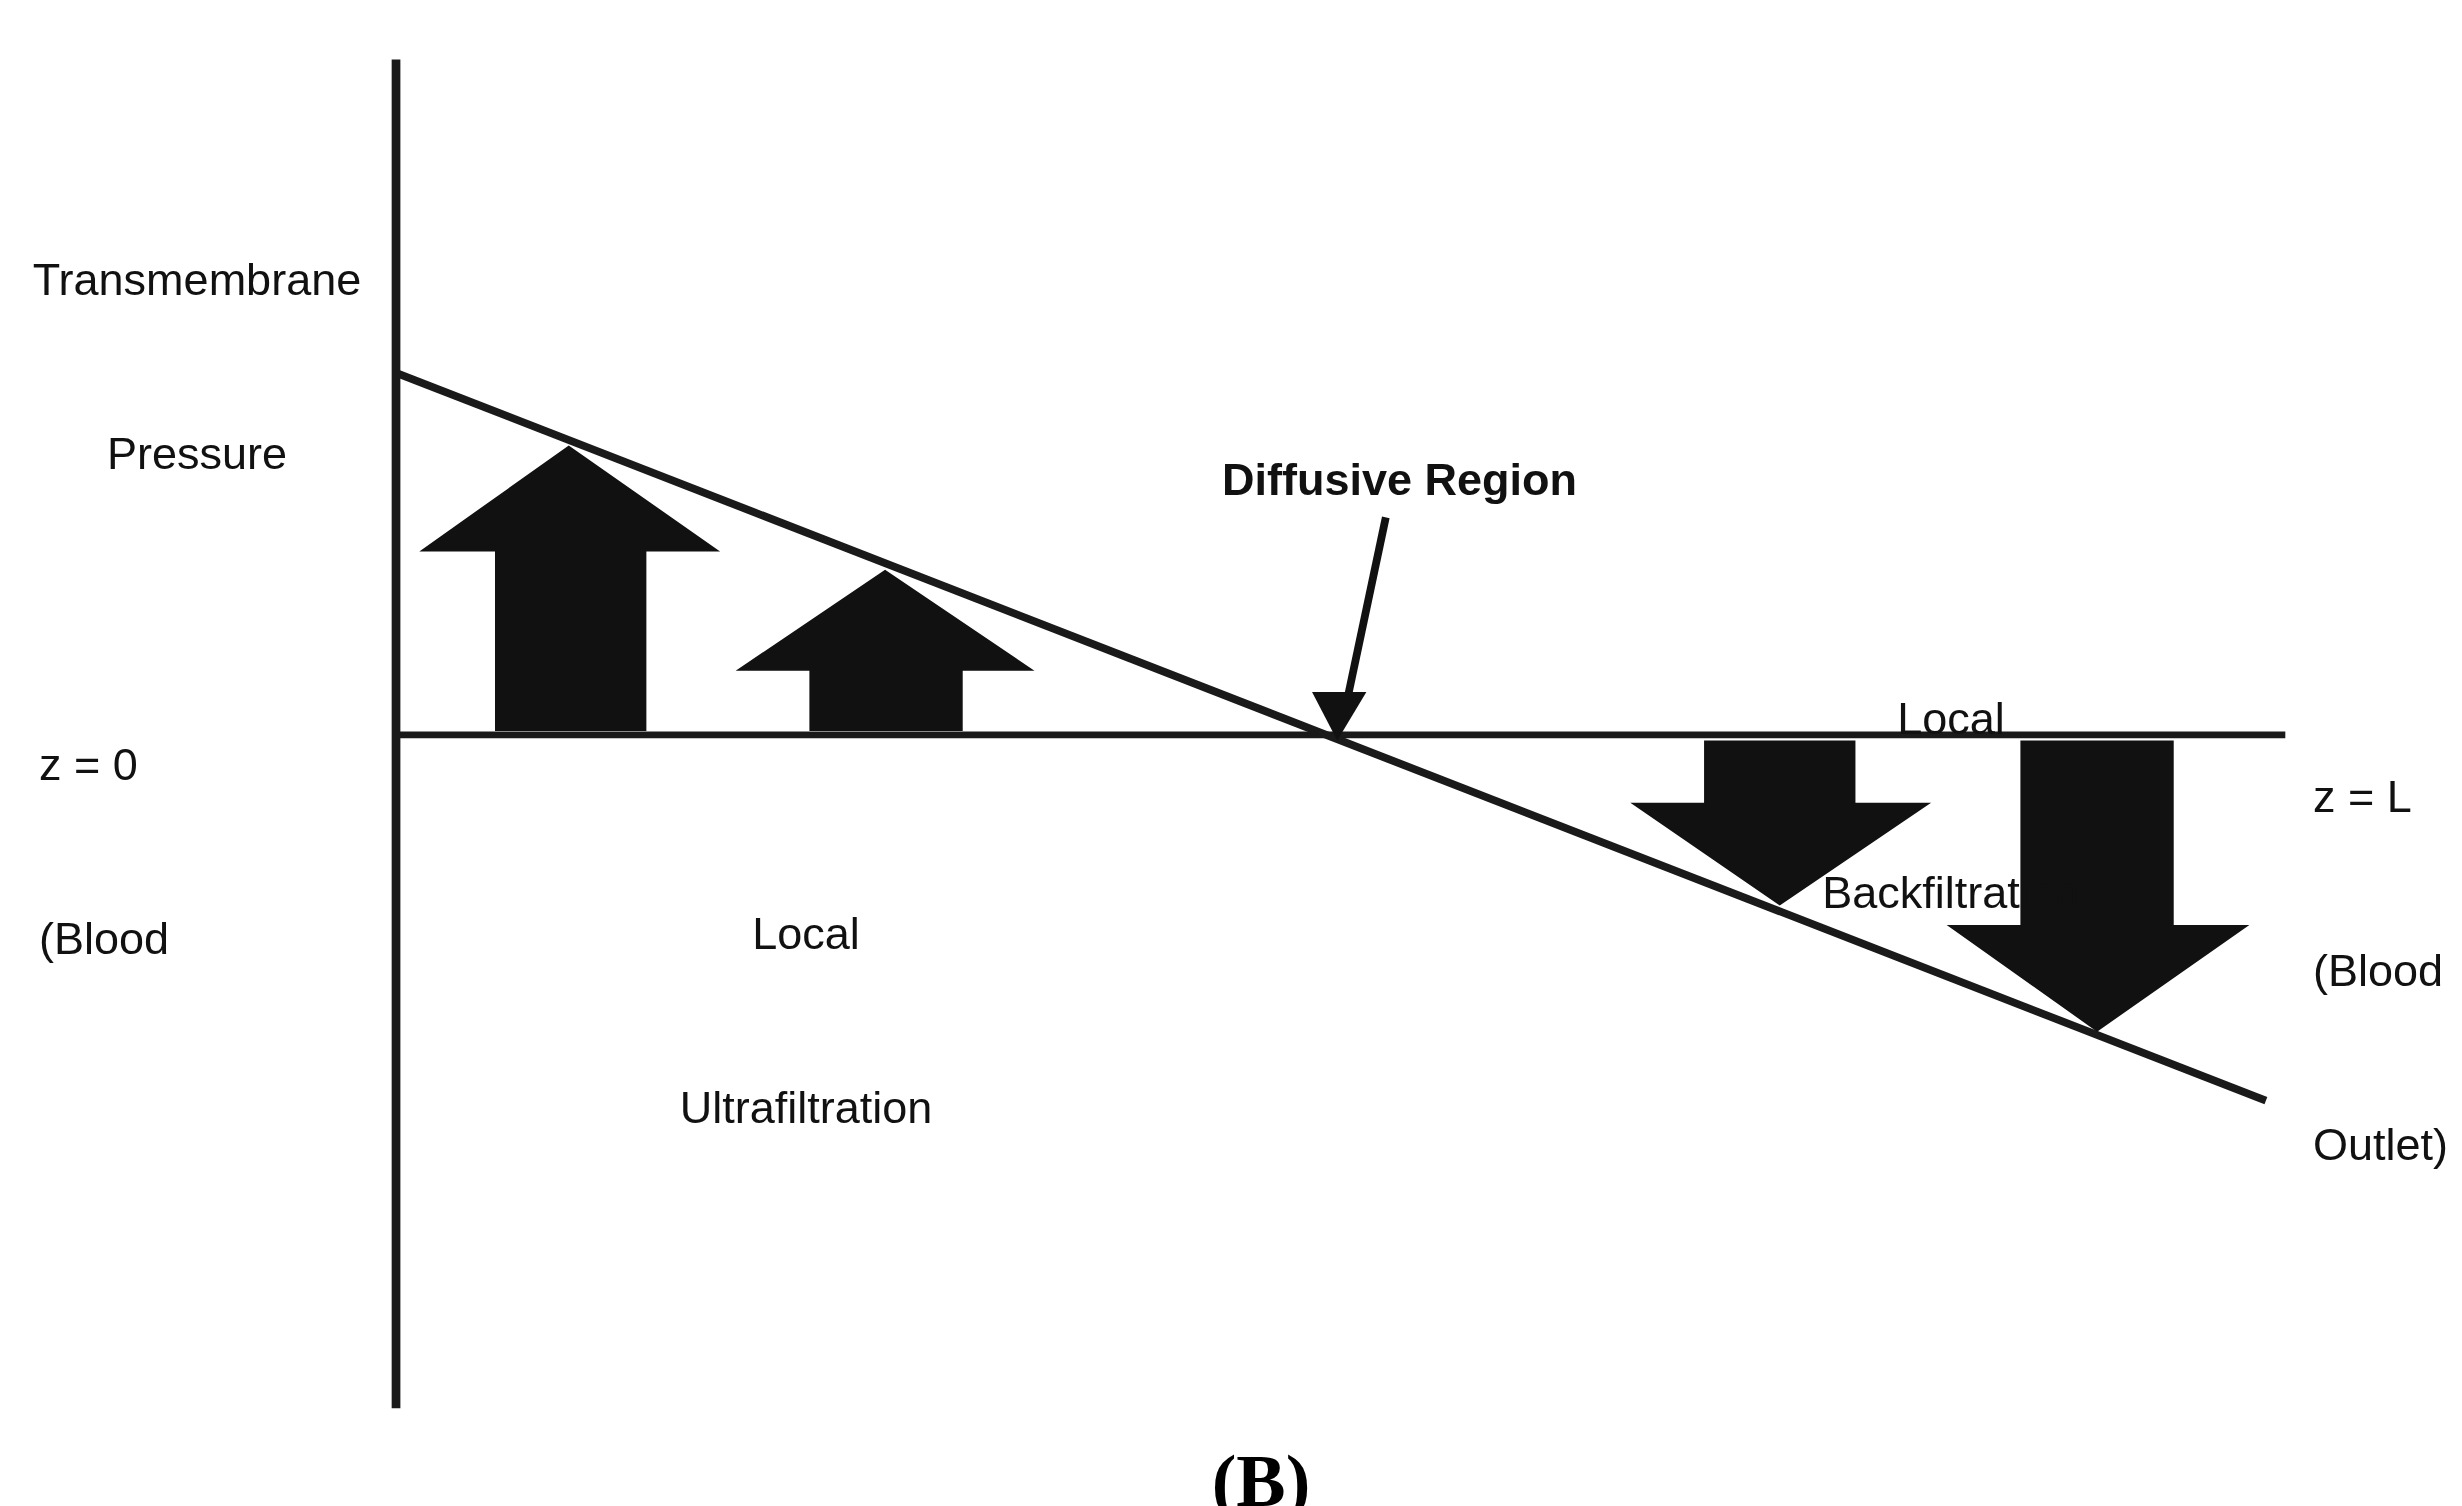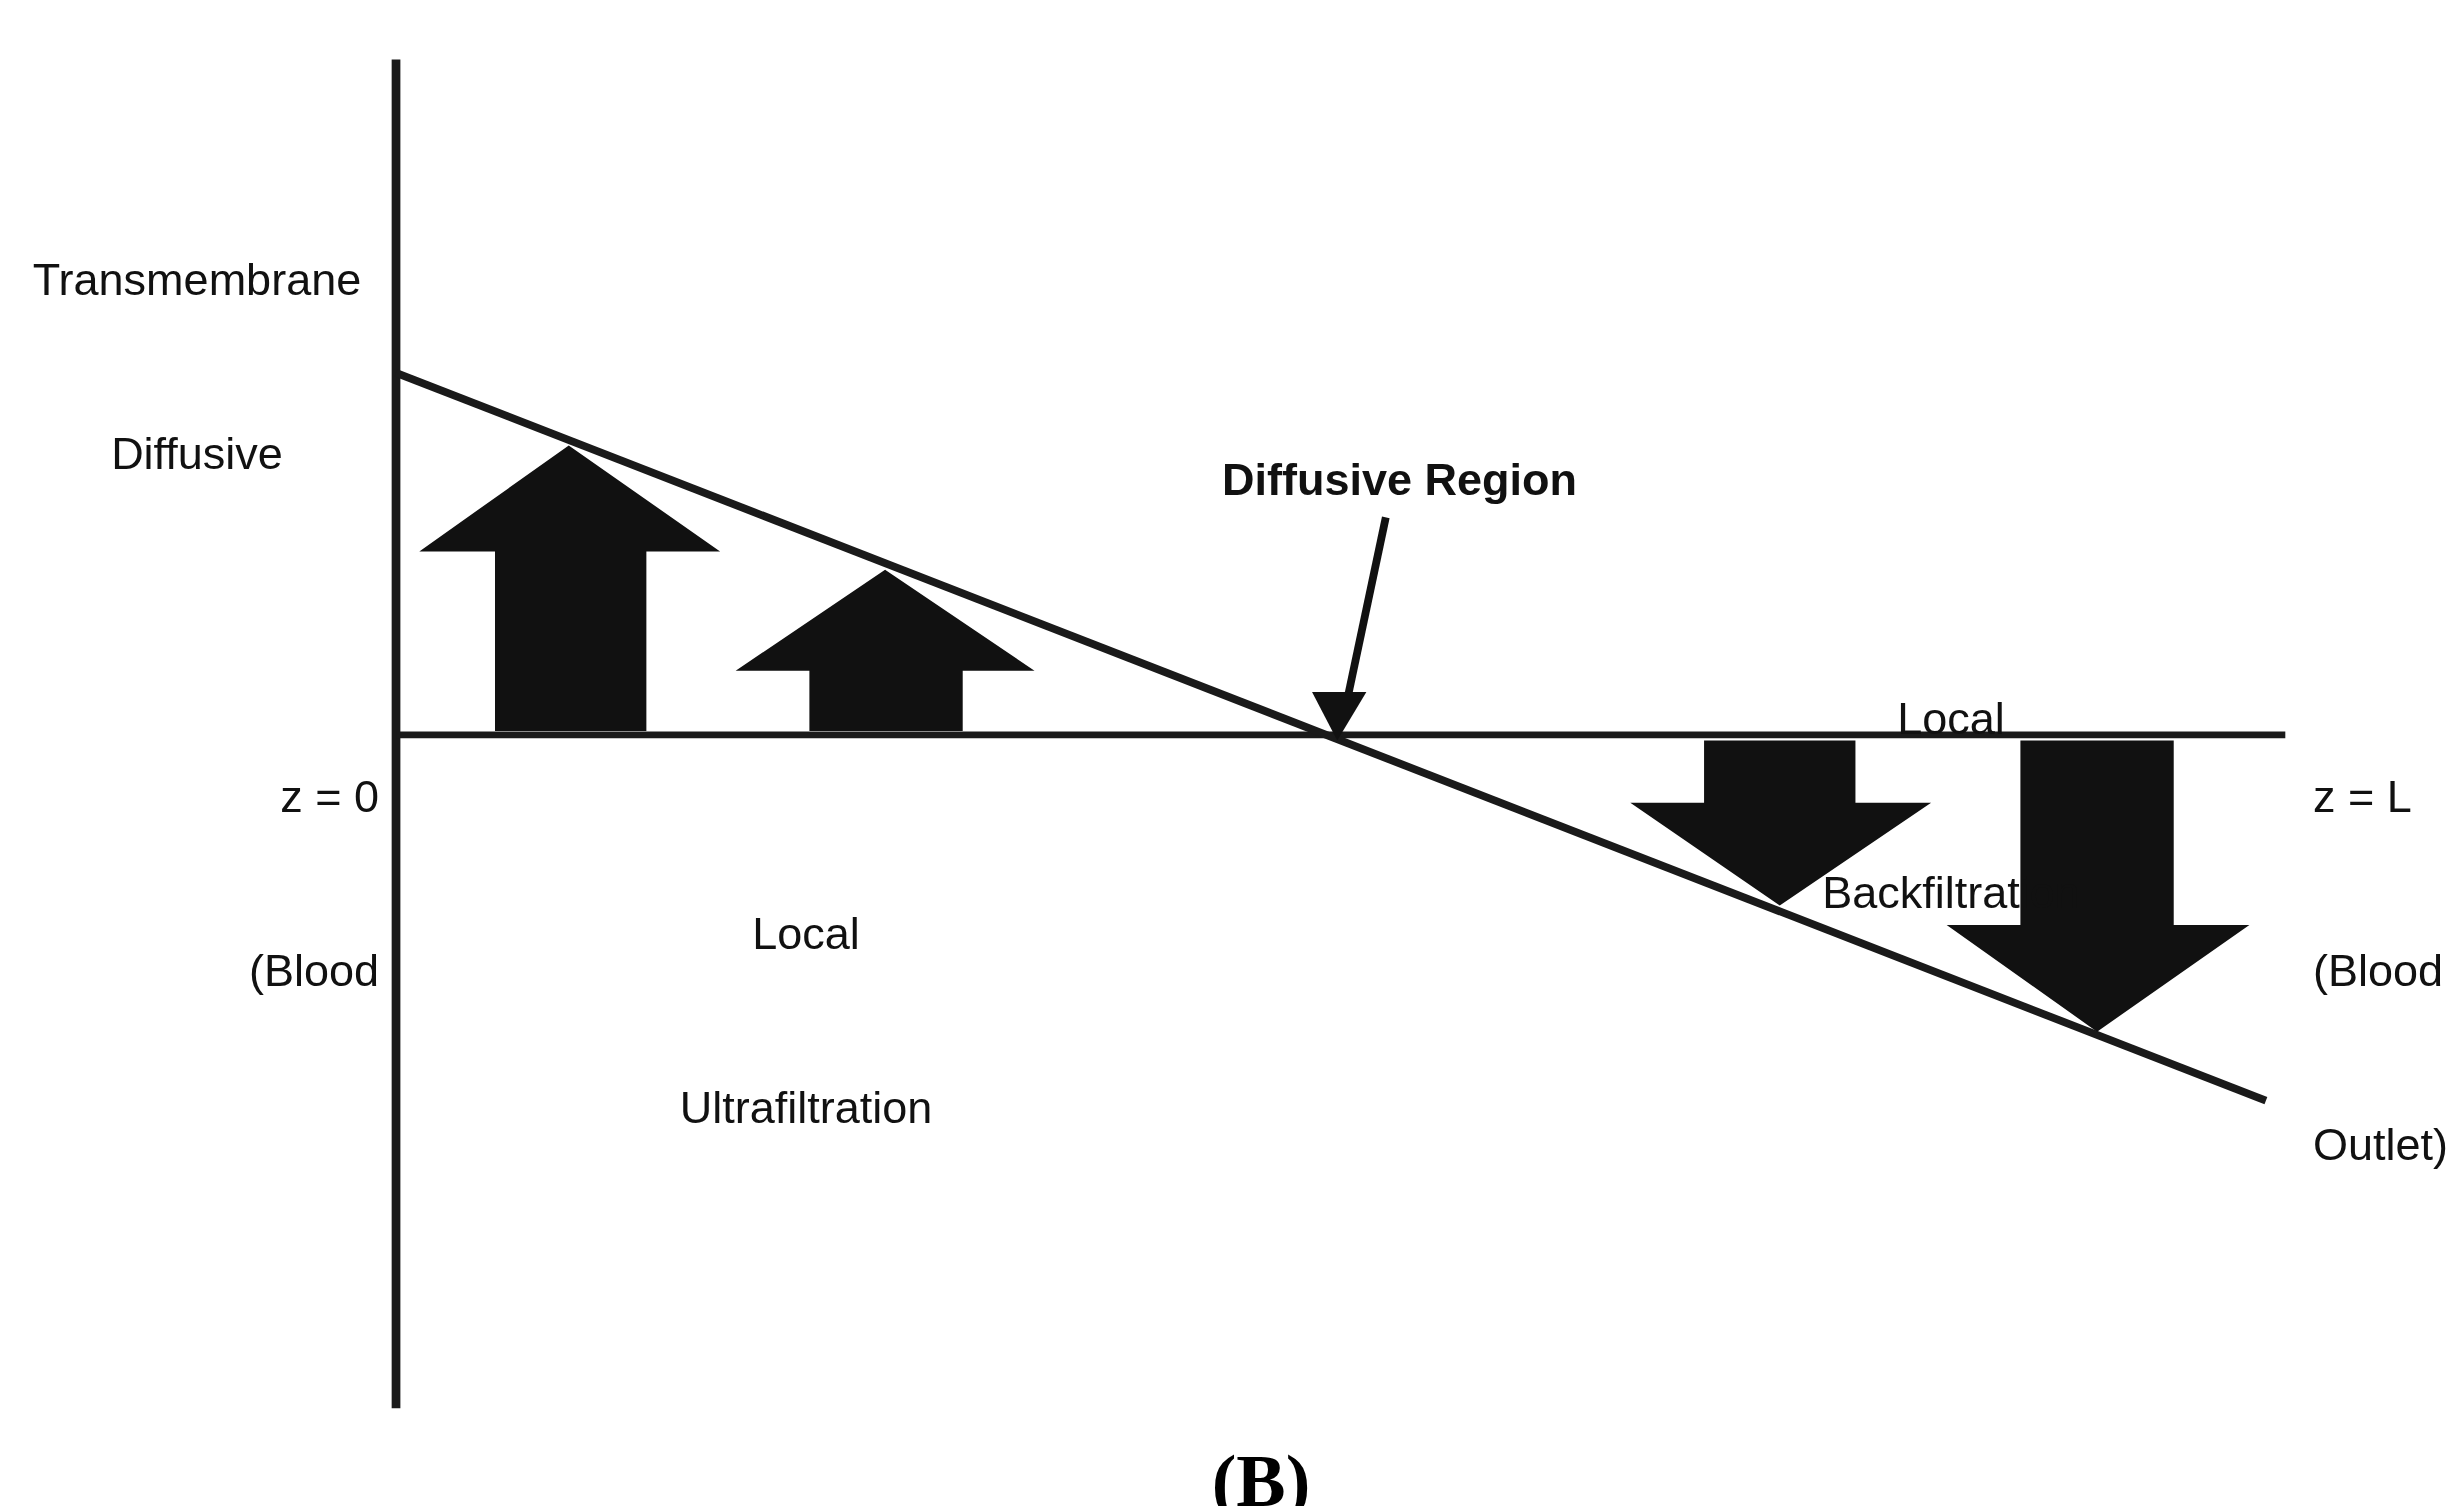--- a/index.html
+++ b/index.html
@@ -39,23 +39,23 @@
   .lbl-left   { text-align: left; }
 
   #y-axis-title {
     left: 0px;
     top: 95px;
     width: 394px;
     text-align: center;
   }
   #inlet-label {
     left: 39px;
-    top: 612px;
+    top: 580px;
     width: 340px;
-    text-align: right;
+    text-align: left;
   }
   #outlet-label {
     left: 2313px;
     top: 612px;
     width: 291px;
     text-align: left;
   }
   #diffusive-label {
     left: 1186px;
     top: 411px;
@@ -110,21 +110,21 @@
 
     <polygon points="912,546 1066,650 992,650 992,712 834,712 834,650 758,650" fill="#111111"></polygon>
 
     <polygon points="1834,892 1680,786 1756,786 1756,722 1912,722 1912,786 1990,786" fill="#111111"></polygon>
 
     <polygon points="2161,1022 2006,912 2082,912 2082,722 2240,722 2240,912 2318,912" fill="#111111"></polygon>
   </svg>
 
   <div class="lbl lbl-center" id="y-axis-title">
     <div>Transmembrane</div>
-    <div>Diffusive</div>
+    <div>Pressure</div>
   </div>
 
   <div class="lbl lbl-center" id="inlet-label">
     <div>z = 0</div>
     <div>(Blood</div>
   </div>
 
   <div class="lbl lbl-left" id="outlet-label">
     <div>z = L</div>
     <div>(Blood</div>

